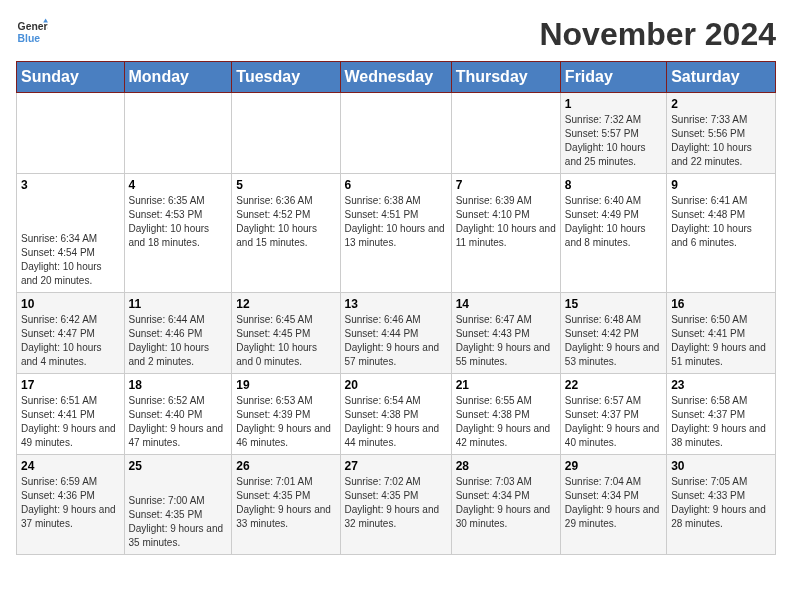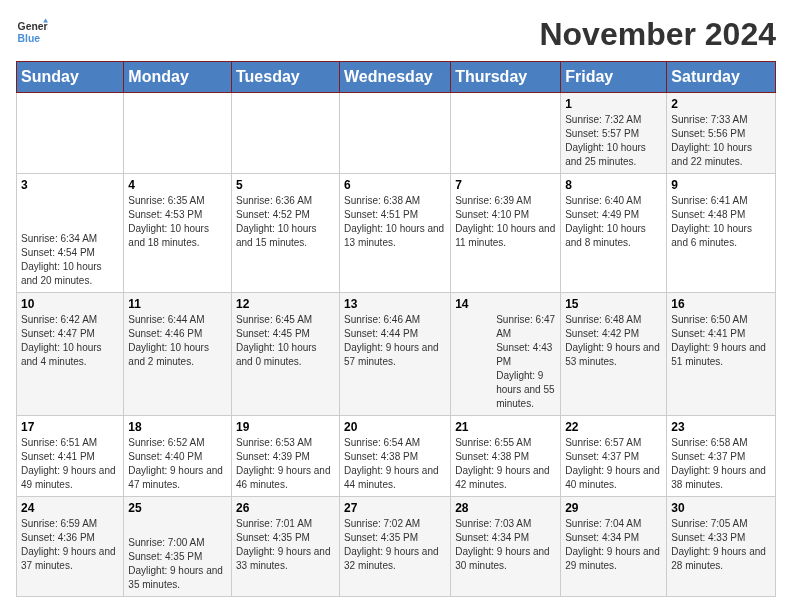--- a/index.html
+++ b/index.html
@@ -192,21 +192,21 @@
 Daylight: 10 hours and 0 minutes.</div>
         </td>
         <td>
           <span class="day-num">13</span>
           <div class="day-info" style="white-space: pre-line;">Sunrise: 6:46 AM
 Sunset: 4:44 PM
 Daylight: 9 hours and 57 minutes.</div>
         </td>
         <td>
           <span class="day-num">14</span>
-          <div class="day-info" style="white-space: pre-line; margin-left: 41px;">Sunrise: 6:47 AM
+          <div class="day-info" style="white-space: pre-line;">Sunrise: 6:47 AM
 Sunset: 4:43 PM
 Daylight: 9 hours and 55 minutes.</div>
         </td>
         <td>
           <span class="day-num">15</span>
           <div class="day-info" style="white-space: pre-line;">Sunrise: 6:48 AM
 Sunset: 4:42 PM
 Daylight: 9 hours and 53 minutes.</div>
         </td>
         <td>

